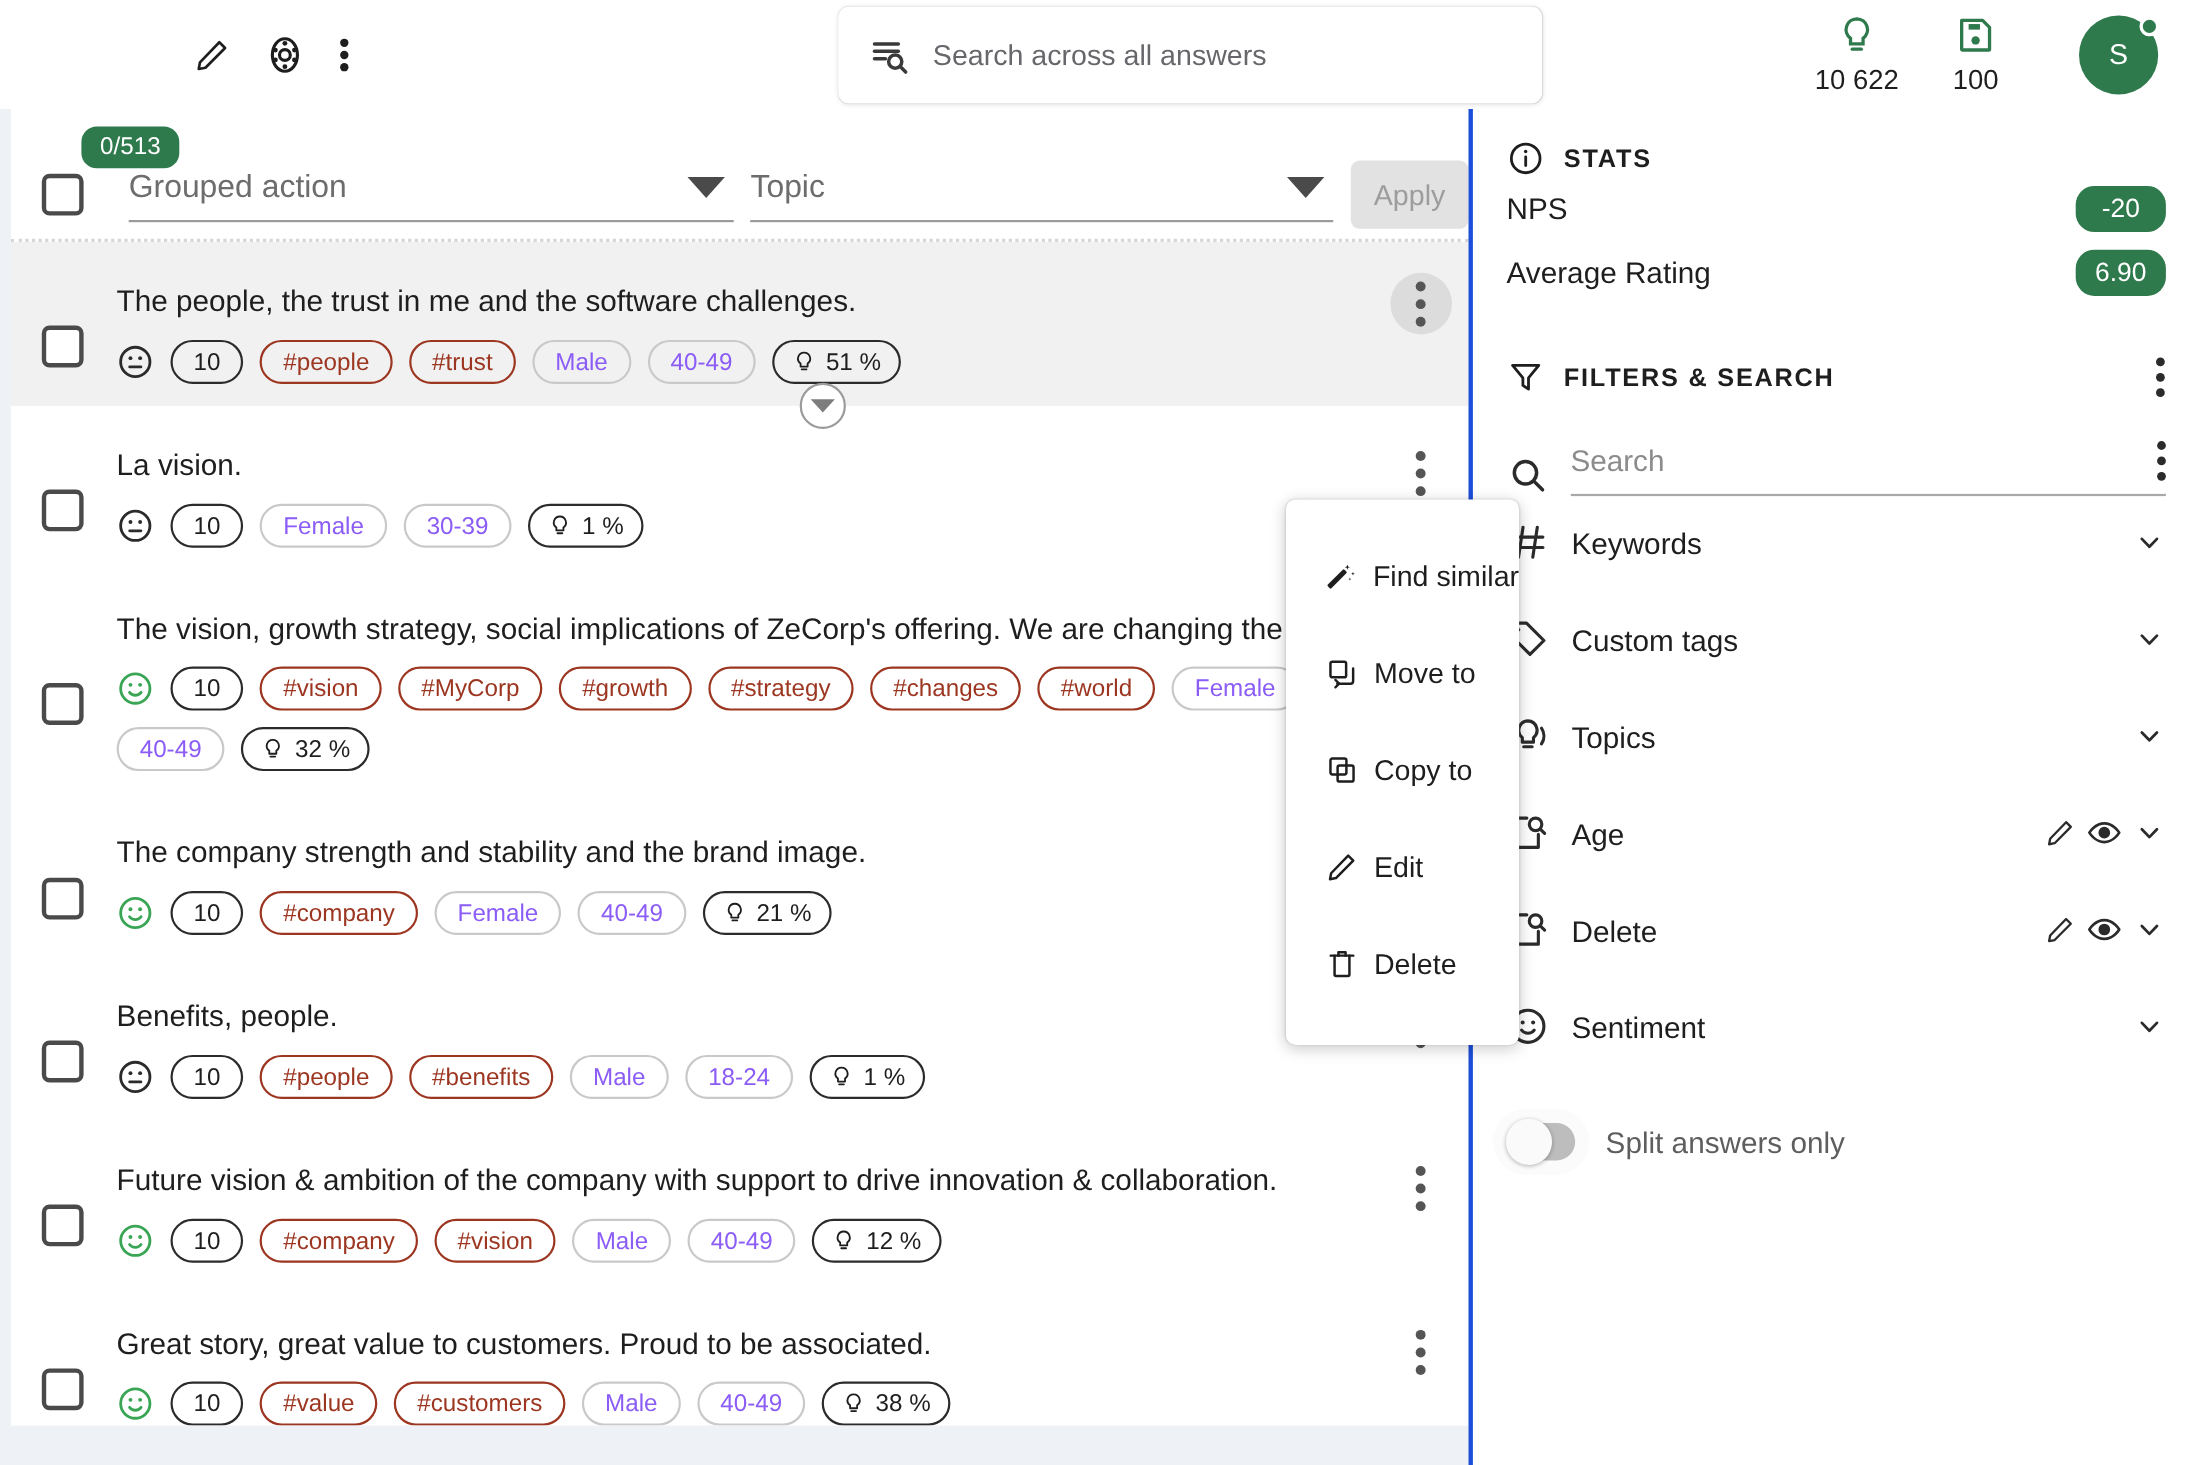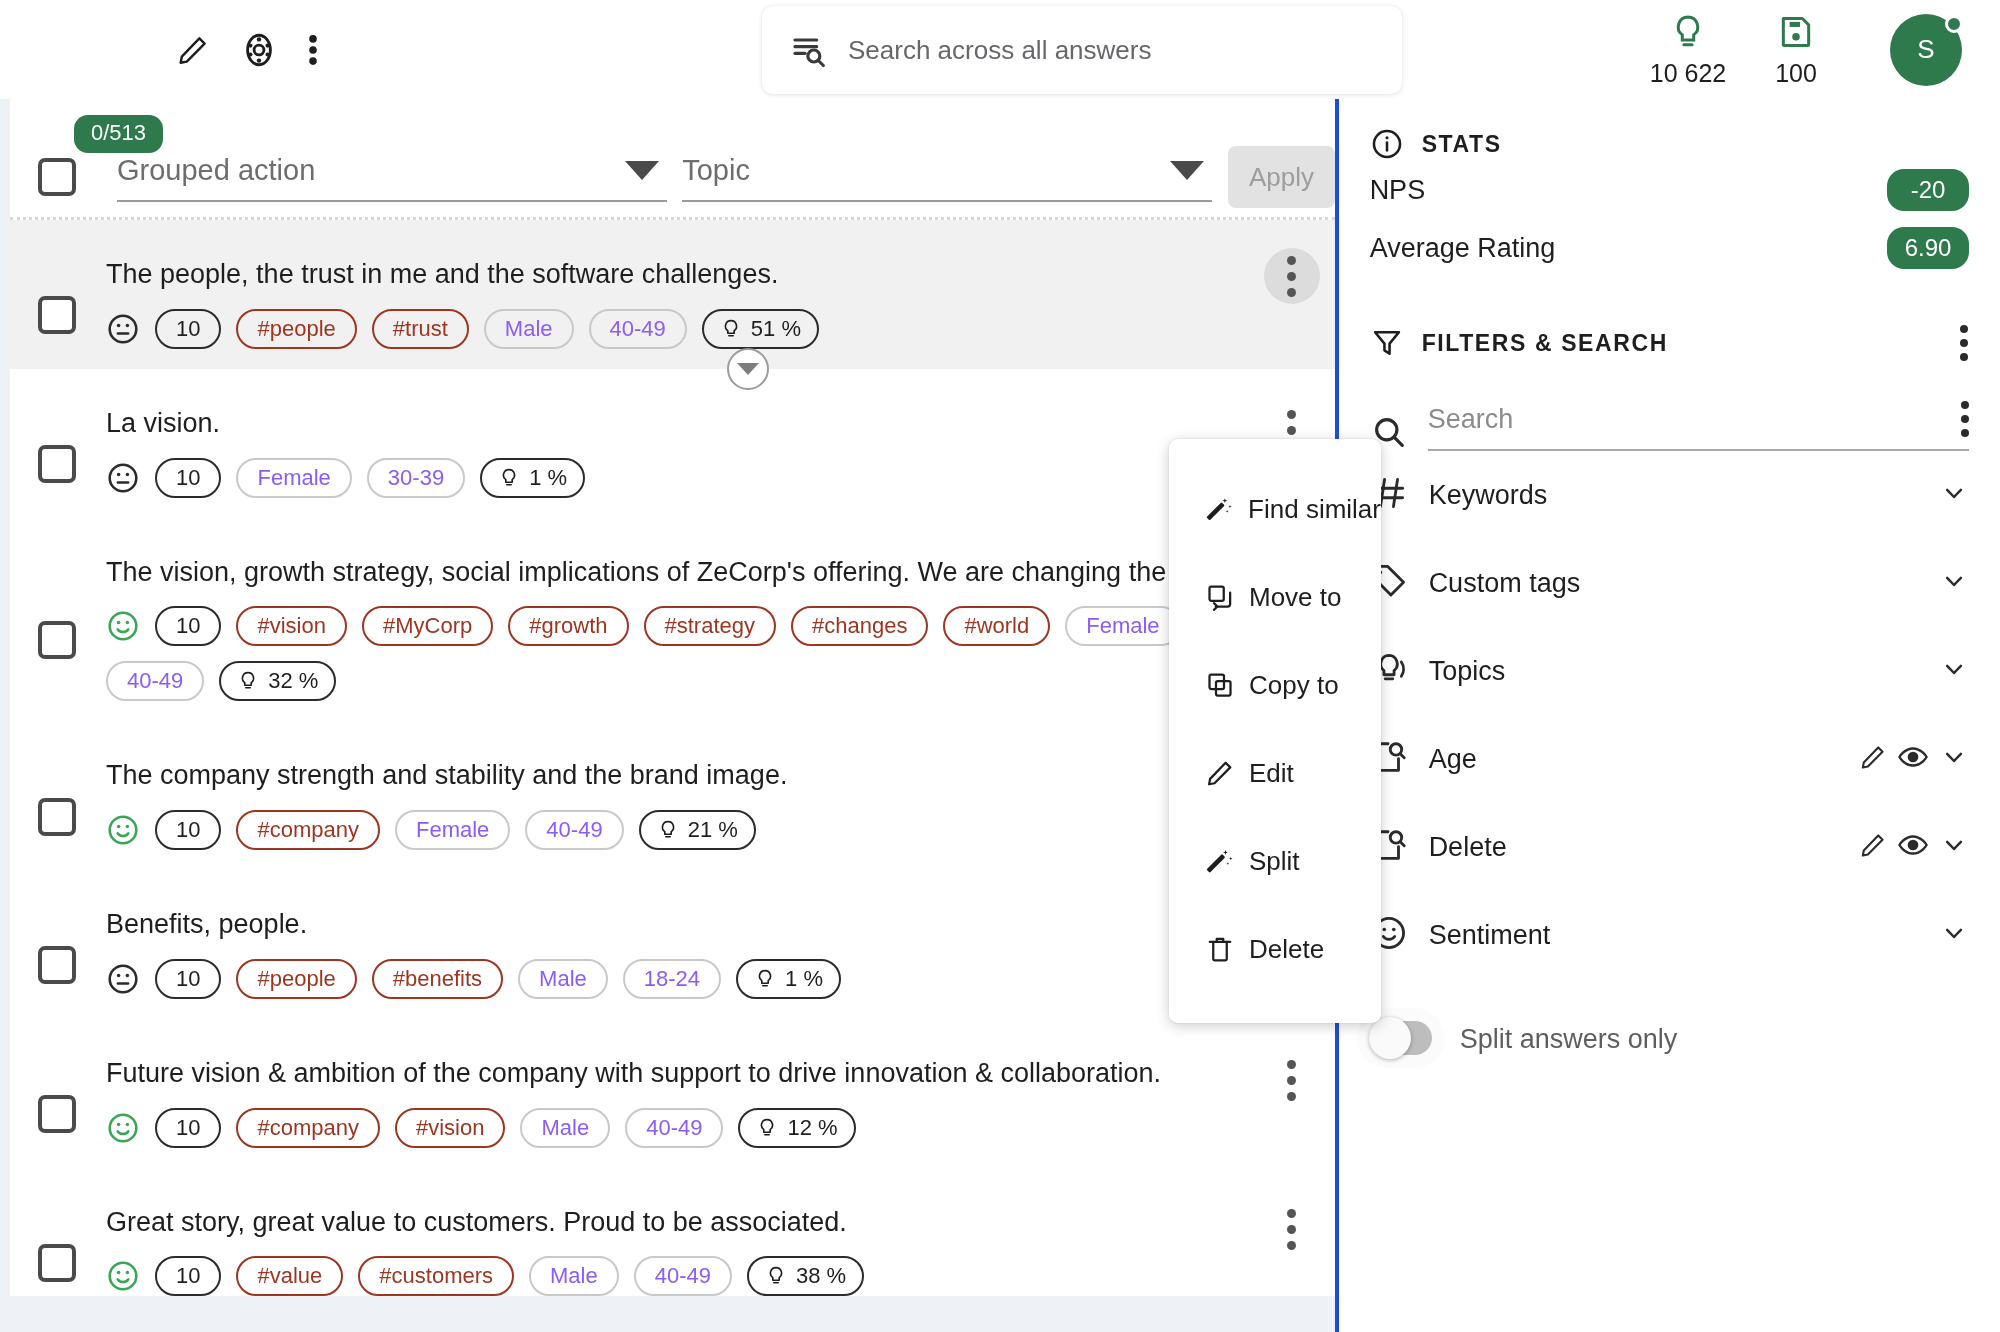--- a/index.html
+++ b/index.html
@@ -112,21 +112,21 @@
   .rowmenu {
     position: absolute; right: 30px; top: 34px; width: 26px; height: 56px;
     display: flex; flex-direction: column; align-items: center; justify-content: center; gap: 7px;
     cursor: pointer; border-radius: 50%;
   }
   .rowmenu.active { width: 56px; background: #dcdcdc; right: 15px; top: 28px; }
   .rowmenu span { width: 9px; height: 9px; border-radius: 50%; background: #555; display: block; }
 
   
   .ctxmenu {
-    position: absolute; left: 1159px; top: 340px; width: 212px;
+    position: absolute; left: 1159px; top: 355px; width: 212px;
     background: #fff; border-radius: 9px;
     box-shadow: 0 3px 14px rgba(0,0,0,.20), 0 0 2px rgba(0,0,0,.12);
     padding: 26px 0 30px 0; z-index: 30;
   }
   .ctxitem { height: 88px; display: flex; align-items: center; padding-left: 36px; gap: 14px; cursor: pointer; }
   .ctxitem span.lbl { font-size: 26px; color: #1e1e1e; white-space: nowrap; }
 
   
   .rp-section-head { display: flex; align-items: center; padding-left: 31px; }
   .rp-section-title { font-size: 23px; letter-spacing: 1.6px; font-weight: bold; color: #1e1e1e; margin-left: 18px; }
@@ -503,29 +503,20 @@
           <span class="lbl">Copy to</span>
         </div>
         <div class="ctxitem">
           <svg width="30" height="30" viewBox="0 0 24 24" fill="none" stroke="#1e1e1e" stroke-width="1.8" stroke-linecap="round" stroke-linejoin="round">
             <path d="M16.5 3.8l3.7 3.7L7.6 20.2 3.3 21l.8-4.3z"></path>
           </svg>
           <span class="lbl">Edit</span>
         </div>
         <div class="ctxitem">
           <svg width="30" height="30" viewBox="0 0 24 24" fill="none" stroke="#1e1e1e" stroke-width="1.8" stroke-linecap="round" stroke-linejoin="round">
-            <path d="M3.8 20.2 15 9l-1.4-1.4L2.4 18.8z" fill="#1e1e1e" stroke="#1e1e1e"></path>
-            <path d="M16.4 3.1l.5 1.5 1.5.5-1.5.5-.5 1.5-.5-1.5-1.5-.5 1.5-.5z" fill="#1e1e1e" stroke="none"></path>
-            <path d="M20.6 8.6l.35 1.05 1.05.35-1.05.35-.35 1.05-.35-1.05-1.05-.35 1.05-.35z" fill="#1e1e1e" stroke="none"></path>
-            <path d="M18.3 12.9l.28.84.84.28-.84.28-.28.84-.28-.84-.84-.28.84-.28z" fill="#1e1e1e" stroke="none"></path>
-          </svg>
-          <span class="lbl">Split</span>
-        </div>
-        <div class="ctxitem">
-          <svg width="30" height="30" viewBox="0 0 24 24" fill="none" stroke="#1e1e1e" stroke-width="1.8" stroke-linecap="round" stroke-linejoin="round">
             <line x1="3.8" y1="6.2" x2="20.2" y2="6.2"></line>
             <path d="M6.6 6.2V20a1 1 0 0 0 1 1h8.8a1 1 0 0 0 1-1V6.2"></path>
             <path d="M9.4 6.2V3.8h5.2v2.4"></path>
           </svg>
           <span class="lbl">Delete</span>
         </div>
       </div>
 
     <div class="bottomstrip"></div>
   </div>

